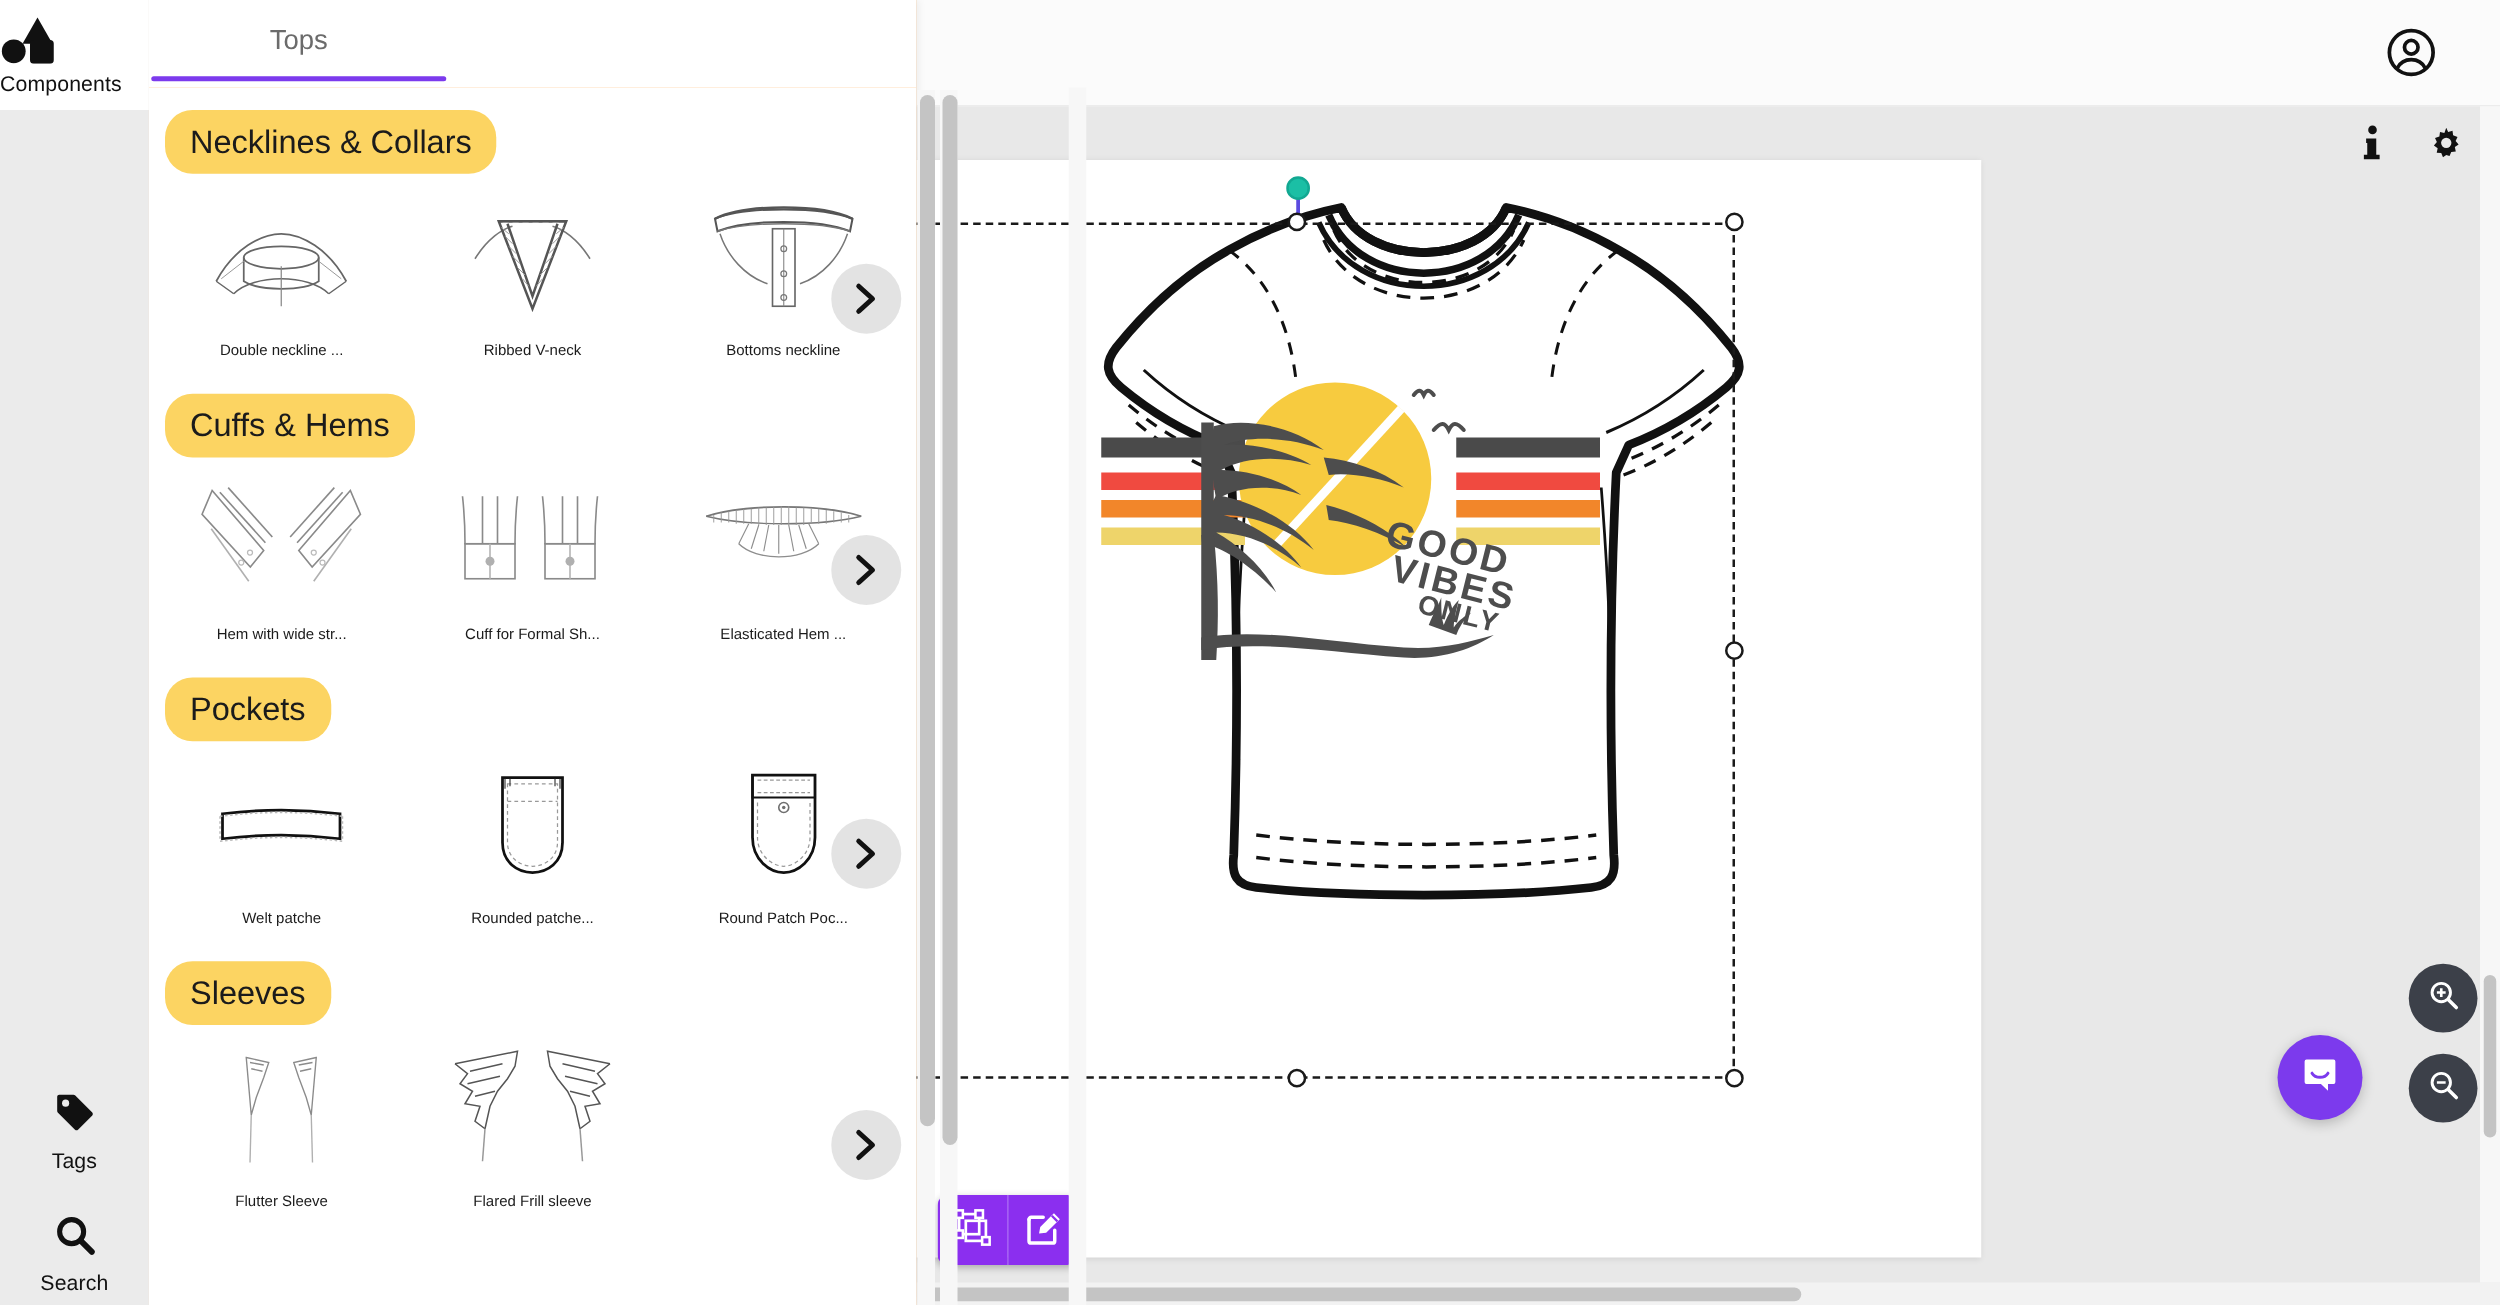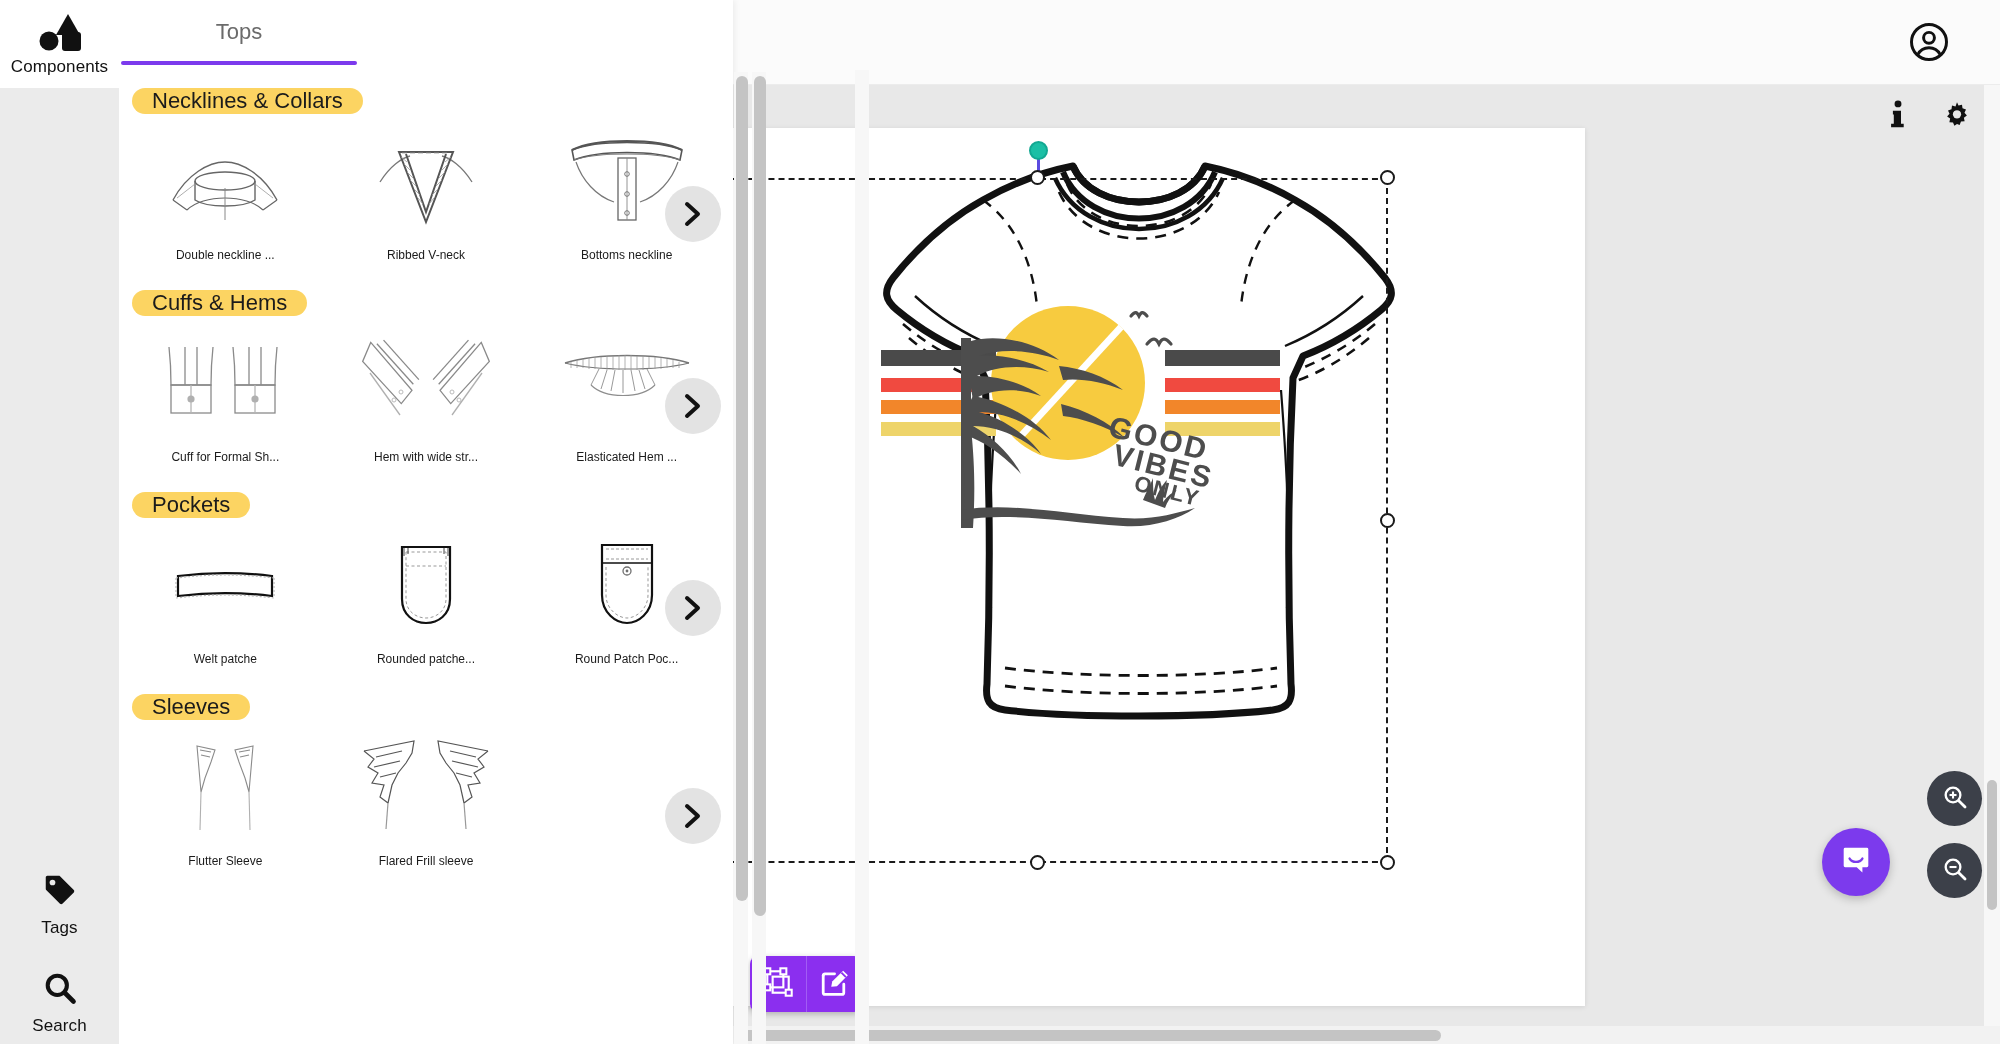--- a/index.html
+++ b/index.html
@@ -12,21 +12,21 @@
   }
 
   
   #left-rail{
     position:absolute; left:0; top:0; width:119px; height:1044px;
     background:#ebebeb; z-index:40;
   }
   #rail-top{
     position:absolute; left:0; top:0; width:119px; height:88px;
     background:#ffffff; display:flex; flex-direction:column;
-    align-items:center; justify-content:center; gap:2px; cursor:pointer;
+    align-items:flex-start; justify-content:center; gap:2px; cursor:pointer;
   }
   .rail-label{ font-size:17px; color:#111; letter-spacing:.1px; }
   .rail-btn{
     position:absolute; left:0; width:119px; height:86px;
     display:flex; flex-direction:column; align-items:center;
     justify-content:center; gap:6px; cursor:pointer;
   }
   #rail-tags{ top:862px; }
   #rail-search{ top:960px; }
 
@@ -48,21 +48,21 @@
   .tab.active::after{
     content:""; position:absolute; left:2px; right:2px; bottom:0;
     height:4px; background:#7c3aed; border-radius:2px;
   }
   #panel-scroll{
     position:absolute; left:0; top:70px; width:614px; height:974px;
     overflow:hidden; background:#fff;
   }
   .section-badge{
     display:inline-block; background:#fcd462; color:#1b1b1b;
-    font-size:22px; padding:0 20px; border-radius:22px;
+    font-size:26px; padding:10px 20px; border-radius:22px;
     margin:18px 0 4px 13px; white-space:nowrap;
   }
   .grid{
     display:grid; grid-template-columns:repeat(3, 1fr);
     position:relative; padding:0 6px;
   }
   .cell{ text-align:center; cursor:pointer; padding:6px 4px 10px; }
   .thumb{
     height:118px; display:flex; align-items:center; justify-content:center;
   }
@@ -312,58 +312,58 @@
       <div class="next-arrow" style="top:58px;">
         <svg width="22" height="26" viewBox="0 0 22 26">
             <polyline points="5,3 16,13 5,23" fill="none" stroke="#111" stroke-width="4" stroke-linecap="round" stroke-linejoin="round"></polyline>
           </svg>
       </div>
 
       <div class="cell">
         <div class="thumb">
           <svg width="140" height="96" viewBox="0 0 140 96">
             <g fill="none" stroke="#8a8a8a" stroke-width="1.3">
+              <path d="M18 4 L54 56 L42 68 L8 22 Z" transform="rotate(-6 30 36)"></path>
+              <line x1="24" y1="6" x2="56" y2="50" transform="rotate(-6 30 36)"></line>
+              <line x1="31" y1="3" x2="62" y2="46" transform="rotate(-6 30 36)"></line>
+              <path d="M44 78 L14 36" stroke="#b0b0b0"></path>
+              <path d="M122 4 L86 56 L98 68 L132 22 Z" transform="rotate(6 110 36)"></path>
+              <line x1="116" y1="6" x2="84" y2="50" transform="rotate(6 110 36)"></line>
+              <line x1="109" y1="3" x2="78" y2="46" transform="rotate(6 110 36)"></line>
+              <path d="M96 78 L126 36" stroke="#b0b0b0"></path>
+            </g>
+            <circle cx="45" cy="55" r="2" fill="none" stroke="#bbb"></circle>
+            <circle cx="38" cy="63" r="2" fill="none" stroke="#bbb"></circle>
+            <circle cx="96" cy="55" r="2" fill="none" stroke="#bbb"></circle>
+            <circle cx="103" cy="63" r="2" fill="none" stroke="#bbb"></circle>
+          </svg>
+        </div>
+        <div class="cell-label">Hem with wide str...</div>
+      </div>
+
+      <div class="cell">
+        <div class="thumb">
+          <svg width="140" height="96" viewBox="0 0 140 96">
+            <g fill="none" stroke="#8a8a8a" stroke-width="1.3">
               <path d="M14 10 C16 28, 16 40, 16 48 L56 48 C56 40, 56 28, 58 10"></path>
               <rect x="16" y="48" width="40" height="28"></rect>
               <line x1="30" y1="10" x2="30" y2="48"></line>
                 <line x1="42" y1="10" x2="42" y2="48"></line>
               <line x1="36" y1="48" x2="36" y2="76" stroke="#b5b5b5"></line>
               <path d="M78 10 C80 28, 80 40, 80 48 L120 48 C120 40, 120 28, 122 10"></path>
               <rect x="80" y="48" width="40" height="28"></rect>
               <line x1="94" y1="10" x2="94" y2="48"></line>
                 <line x1="106" y1="10" x2="106" y2="48"></line>
               <line x1="100" y1="48" x2="100" y2="76" stroke="#b5b5b5"></line>
             </g>
             <circle cx="36" cy="62" r="3.6" fill="#b0b0b0"></circle>
             <circle cx="100" cy="62" r="3.6" fill="#b0b0b0"></circle>
           </svg>
         </div>
         <div class="cell-label">Cuff for Formal Sh...</div>
-      </div>
-
-      <div class="cell">
-        <div class="thumb">
-          <svg width="140" height="96" viewBox="0 0 140 96">
-            <g fill="none" stroke="#8a8a8a" stroke-width="1.3">
-              <path d="M18 4 L54 56 L42 68 L8 22 Z" transform="rotate(-6 30 36)"></path>
-              <line x1="24" y1="6" x2="56" y2="50" transform="rotate(-6 30 36)"></line>
-              <line x1="31" y1="3" x2="62" y2="46" transform="rotate(-6 30 36)"></line>
-              <path d="M44 78 L14 36" stroke="#b0b0b0"></path>
-              <path d="M122 4 L86 56 L98 68 L132 22 Z" transform="rotate(6 110 36)"></path>
-              <line x1="116" y1="6" x2="84" y2="50" transform="rotate(6 110 36)"></line>
-              <line x1="109" y1="3" x2="78" y2="46" transform="rotate(6 110 36)"></line>
-              <path d="M96 78 L126 36" stroke="#b0b0b0"></path>
-            </g>
-            <circle cx="45" cy="55" r="2" fill="none" stroke="#bbb"></circle>
-            <circle cx="38" cy="63" r="2" fill="none" stroke="#bbb"></circle>
-            <circle cx="96" cy="55" r="2" fill="none" stroke="#bbb"></circle>
-            <circle cx="103" cy="63" r="2" fill="none" stroke="#bbb"></circle>
-          </svg>
-        </div>
-        <div class="cell-label">Hem with wide str...</div>
       </div>
 
       <div class="cell">
         <div class="thumb">
           <svg width="140" height="96" viewBox="0 0 140 96">
             <path d="M8 26 C40 16, 100 16, 132 26" fill="none" stroke="#777" stroke-width="1.4"></path>
             <path d="M8 26 C40 34, 100 34, 132 26" fill="none" stroke="#777" stroke-width="1.1"></path>
             <g stroke="#999" stroke-width=".75">
               <line x1="14" y1="25" x2="14" y2="31"></line>
                 <line x1="20" y1="23" x2="20" y2="31"></line>

